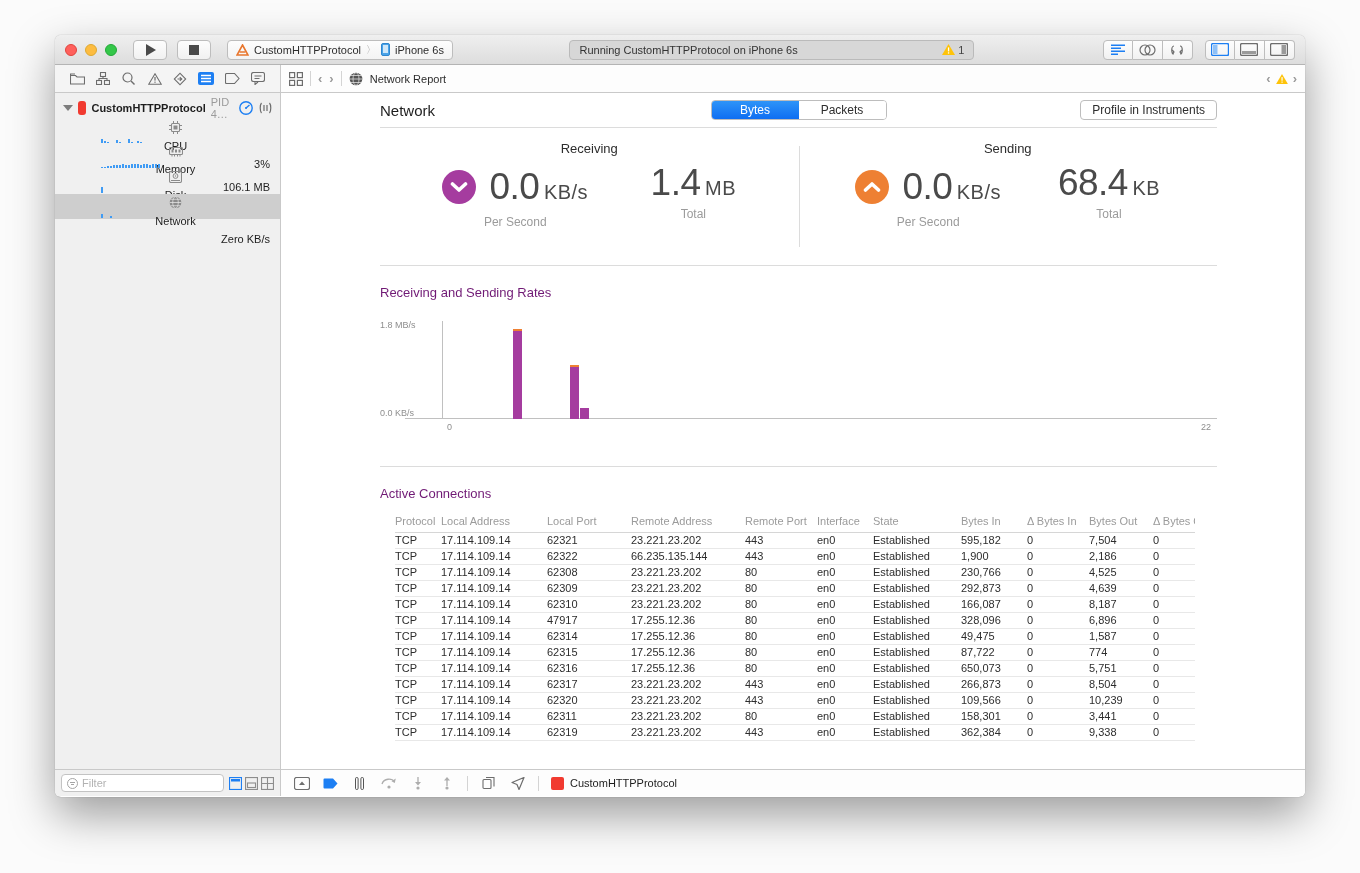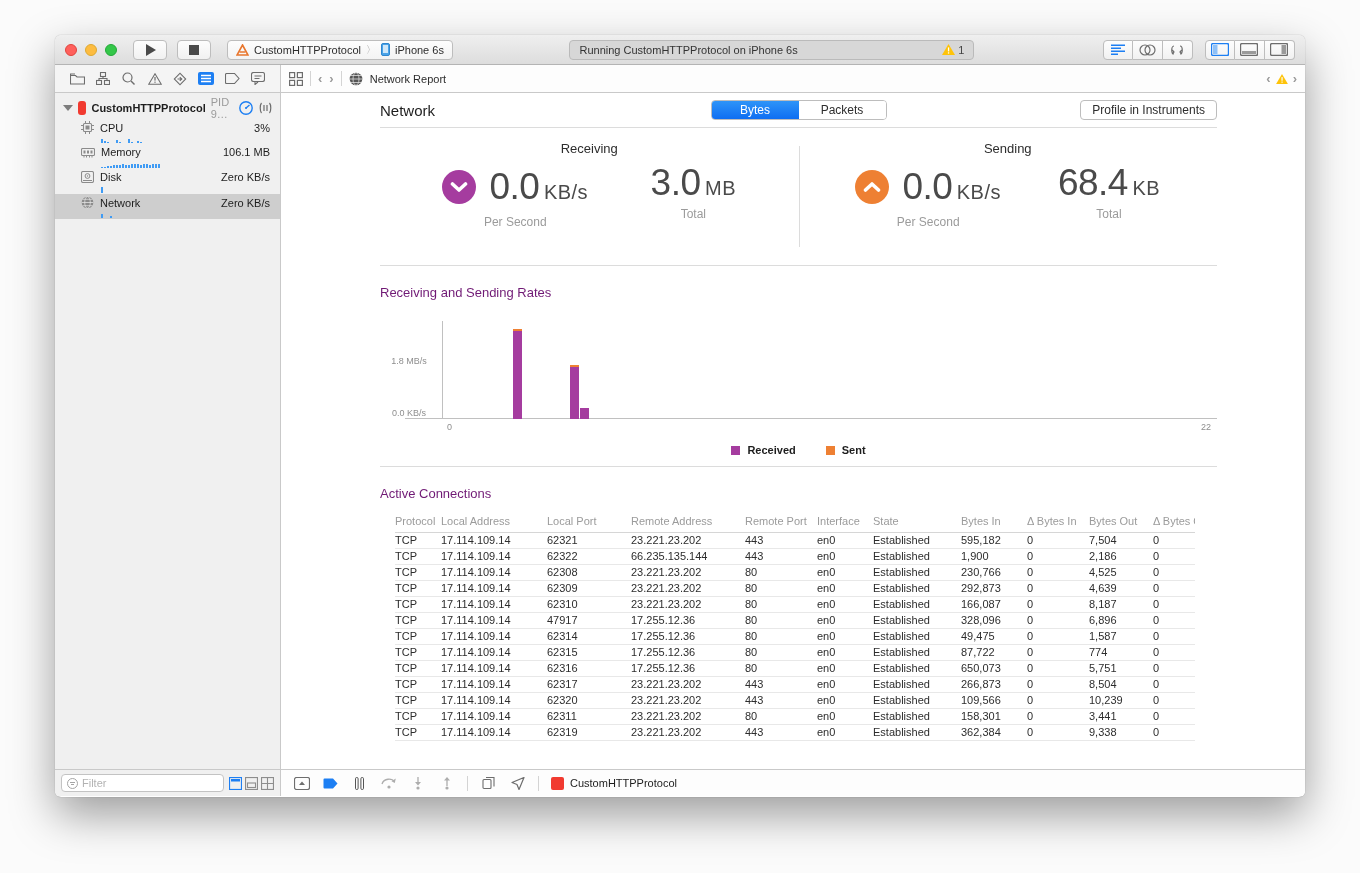--- a/index.html
+++ b/index.html
@@ -43,21 +43,21 @@
   .sidebar { width:226px; border-right:1px solid #c9c9c9; background:#f0f0f0; display:flex; flex-direction:column; }
   .gauges { flex:1; padding-top:3px; }
   .procrow { height:23px; display:flex; align-items:center; padding:0 8px; gap:5px; }
   .disc { width:0; height:0; border-left:5px solid transparent; border-right:5px solid transparent; border-top:6px solid #7d7d7d; }
   .appicon { width:14px; height:14px; background:#f13a30; border-radius:3px; }
   .procname { font-size:11px; font-weight:bold; color:#1d1d1d; white-space:nowrap; }
   .procpid { font-size:11px; color:#9b9b9b; }
   .procicons { margin-left:auto; display:flex; gap:6px; align-items:center; }
   .gauge { position:relative; height:25px; padding:2px 10px 0 26px; }
   .gauge.selected { background:#cecece; }
-  .gmain { display:flex; align-items:center; gap:6px; }
+  .gmain { display:flex; align-items:center; gap:6px;flex-direction:column; }
   .glabel { font-size:11px; color:#1d1d1d; }
   .gvalue { margin-left:auto; font-size:11px; color:#1d1d1d; }
   .spark { position:absolute; left:46px; bottom:1px; display:flex; align-items:flex-end; gap:1px; height:8px; }
   .spark i { display:block; width:2px; background:#3f9bf4; }
 
   .filterbar { height:27px; border-top:1px solid #c9c9c9; display:flex; align-items:center; padding:0 6px; gap:5px; background:#f0f0f0;}
   .filterfield { flex:1; height:18px; border:1px solid #c3c3c3; border-radius:4px; background:#fff; display:flex; align-items:center;
                  padding:0 5px; gap:4px; }
   .filterfield input { border:none; outline:none; width:100%; font-size:11px; color:#333; font-family:"Liberation Sans",sans-serif; background:transparent;}
   .filterfield input::placeholder { color:#b2b2b2; }
@@ -85,21 +85,21 @@
   .vrow { display:flex; align-items:center; gap:13px; }
   .bigcircle { width:34px; height:34px; border-radius:50%; display:flex; align-items:center; justify-content:center; }
   .bignum { font-size:37px; font-weight:200; color:#4a4a4a; letter-spacing:-.5px; }
   .bigunit { font-size:20px; font-weight:300; color:#4a4a4a; letter-spacing:.5px; }
   .sublabel { font-size:12px; color:#9b9b9b; margin-top:7px; }
 
   
   .chartsec { height:201px; border-bottom:1px solid #dcdcdc; padding-top:17px; }
   .sectitle { font-size:13px; font-weight:500; color:#701a75; }
   .chart { position:relative; margin-top:19px; height:112px; }
-  .ylab { position:absolute; width:58px; text-align:center; font-size:9px; color:#8e8e8e;margin-top:36px; }
+  .ylab { position:absolute; width:58px; text-align:left; font-size:9px; color:#8e8e8e; }
   .ylab.top { top:0; } .ylab.bot { bottom:14px; }
   .plot { position:absolute; left:62px; right:0; top:1px; bottom:13px; border-left:1px solid #c0c0c0; }
   .baseline { position:absolute; left:-38px; right:0; bottom:0; height:1px; background:#c0c0c0; }
   .bar { position:absolute; bottom:0; width:9px; display:flex; flex-direction:column; }
   .bar .sent { width:100%; } .bar .recv { width:100%; }
   .xlab { position:absolute; font-size:9px; color:#8e8e8e; bottom:-1px; }
   .legend { display:flex; justify-content:center; gap:30px; margin-top:12px; }
   .leg { display:flex; align-items:center; gap:7px; font-size:11px; font-weight:bold; color:#1d1d1d; }
   .leg i { width:9px; height:9px; display:block; }
 
@@ -335,21 +335,21 @@
   </div>
 
   <div class="bodyrow">
 
     <div class="sidebar">
       <div class="gauges">
         <div class="procrow">
           <span class="disc"></span>
           <span class="appicon"></span>
           <span class="procname">CustomHTTPProtocol</span>
-          <span class="procpid">PID 9…</span>
+          <span class="procpid">PID 4…</span>
           <span class="procicons">
             <span>
                 <svg width="14" height="14" viewBox="0 0 14 14">
                   <circle cx="7" cy="7" r="6.2" fill="none" stroke="#1d7ff3" stroke-width="1.4"></circle>
                   <path d="M7 7 L10.5 4" stroke="#1d7ff3" stroke-width="1.4"></path>
                   <circle cx="7" cy="7" r="1.1" fill="#1d7ff3"></circle>
                 </svg>
               </span>
             <span>
                 <svg width="13" height="12" viewBox="0 0 13 12">
@@ -540,21 +540,21 @@
                       <svg width="18" height="12" viewBox="0 0 18 12">
                         <path d="M2.5 3 L9 9 L15.5 3" fill="none" stroke="#fff" stroke-width="3.6" stroke-linecap="round" stroke-linejoin="round"></path>
                       </svg>
                     </span>
                   <span><span class="bignum">0.0</span> <span class="bigunit">KB/s</span></span>
                 </div>
                 <span class="sublabel">Per Second</span>
               </div>
               <div class="sblock">
                 <div class="vrow" style="height:34px">
-                  <span><span class="bignum">3.0</span> <span class="bigunit">MB</span></span>
+                  <span><span class="bignum">1.4</span> <span class="bigunit">MB</span></span>
                 </div>
                 <span class="sublabel">Total</span>
               </div>
             </div>
           </div>
           <div class="half">
             <span class="halflabel">Sending</span>
             <div class="statrow">
               <div class="sblock">
                 <div class="vrow">
@@ -593,30 +593,20 @@
                 <div class="bar" style="left: 16.3636%;">
                   <div class="sent" style="background: rgb(238, 128, 51); height: 2px;"></div>
                   <div class="recv" style="background: rgb(165, 60, 159); height: 52px;"></div>
                 </div>
                 <div class="bar" style="left: 17.7273%;">
                   <div class="sent" style="background: rgb(238, 128, 51); height: 0px;"></div>
                   <div class="recv" style="background: rgb(165, 60, 159); height: 11px;"></div>
                 </div>
               </div>
           </div>
-          <div class="legend" id="legend">
-              <span class="leg">
-                <i style="background: rgb(165, 60, 159);"></i>
-                <span>Received</span>
-              </span>
-              <span class="leg">
-                <i style="background: rgb(238, 128, 51);"></i>
-                <span>Sent</span>
-              </span>
-            </div>
         </div>
 
         <div class="connsec">
           <span class="sectitle">Active Connections</span>
           <table class="conntable" id="conntable">
               <colgroup>
                 <col style="width: 46px;">
                 <col style="width: 106px;">
                 <col style="width: 84px;">
                 <col style="width: 114px;">

